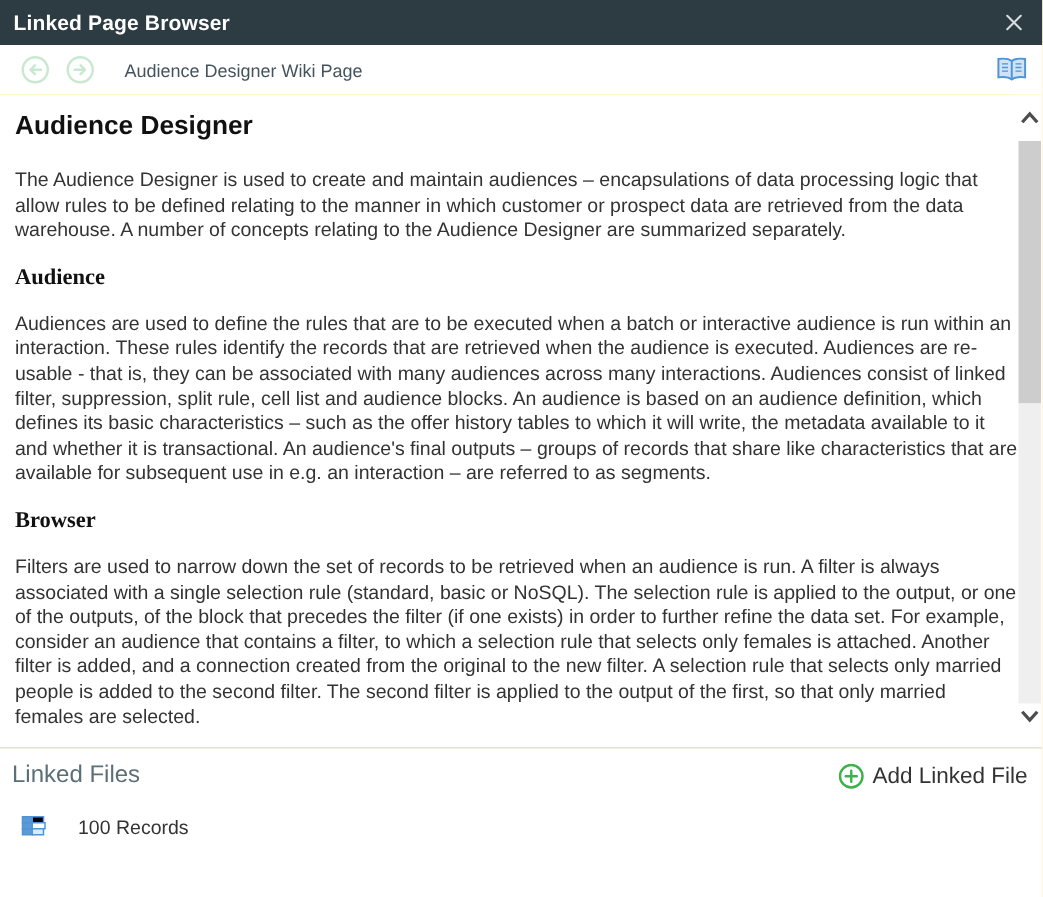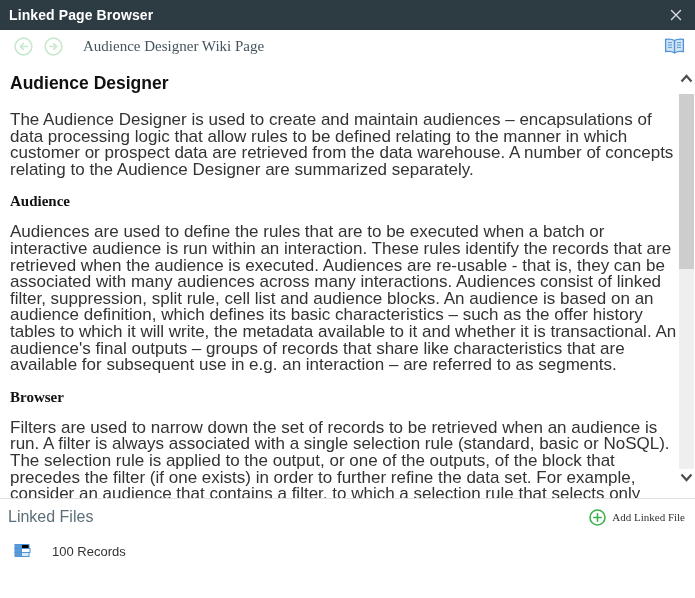--- a/index.html
+++ b/index.html
@@ -7,43 +7,43 @@
   .window{width:695px;height:598px;background:#fde047;overflow:hidden;display:flex;flex-direction:column;}
 
   
   .titlebar{height:30px;background:#2d3c42;display:flex;align-items:center;justify-content:space-between;padding:0 10px 0 9px;flex:0 0 auto;}
   .titlebar-text{color:#ffffff;font-size:14px;font-weight:bold;letter-spacing:.1px;}
   .close-btn{background:none;border:none;padding:2px;cursor:pointer;display:flex;align-items:center;}
 
   
   .navbar{height:33px;background:#ffffff;display:flex;align-items:center;padding:0 10px 0 14px;flex:0 0 auto;}
   .nav-btn{background:none;border:none;padding:0;margin-right:11px;display:flex;align-items:center;cursor:default;}
-  .page-title{color:#44545c;font-size:15px;margin-left:9px;flex:1 1 auto;font-family:Liberation Serif, serif;}
+  .page-title{color:#44545c;font-size:12px;margin-left:9px;flex:1 1 auto;}
   .book-btn{background:none;border:none;padding:0;display:flex;align-items:center;cursor:pointer;}
 
   
   .viewport{position:relative;height:435px;flex:0 0 auto;overflow:hidden;border-bottom:1px solid #e2e2e2;background:#fff;}
   .article{margin-right:17px;padding:6px 0 0 10px;color:#333;}
   .article h1{font-size:17.5px;font-weight:bold;color:#111;margin:4px 0 18px 0;}
   .article h2{font-size:15px;font-weight:bold;color:#111;margin:0 0 14px 0;font-family:Liberation Serif, serif;}
-  .article p{font-size:17px;line-height:16.6px;margin:0 0 15px 0;color:#333;}
+  .article p{font-size:13px;line-height:16.6px;margin:0 0 15px 0;color:#333;}
 
   
   .scrollbar{position:absolute;top:0;right:0;width:17px;height:100%;background:#fff;}
   .scroll-up{position:absolute;top:6px;left:0;width:17px;height:18px;display:flex;align-items:center;justify-content:center;}
   .scroll-thumb{position:absolute;top:31px;left:1px;width:15px;height:175px;background:#cdcdcd;}
   .scroll-track-below{position:absolute;top:206px;left:1px;width:15px;height:200px;background:#efefef;}
   .scroll-down{position:absolute;top:448px;left:0;width:17px;height:18px;display:flex;align-items:center;justify-content:center;}
   .scroll-down{top:auto;bottom:12px;}
 
   
   .footer{flex:1 1 auto;background:#fff;padding:9px 8px 0 8px;}
   .footer-header{display:flex;align-items:center;justify-content:space-between;}
   .linked-files-title{color:#5c6f78;font-size:16px;}
-  .add-btn{background:none;border:none;display:flex;align-items:center;gap:6px;cursor:pointer;font-family:Liberation Serif, serif;font-size:11px;color:#333;padding:0 2px;}
+  .add-btn{background:none;border:none;display:flex;align-items:flex-end;gap:6px;cursor:pointer;font-family:Liberation Sans, sans-serif;font-size:15px;color:#333;padding:0 2px;}
   .file-item{display:flex;align-items:center;gap:20px;margin:17px 0 0 6px;font-size:13px;color:#333;cursor:pointer;}
 </style>
 </head>
 <body>
 
 <div class="window">
 
   <div class="titlebar">
     <span class="titlebar-text">Linked Page Browser</span>
     <button class="close-btn" aria-label="Close">

